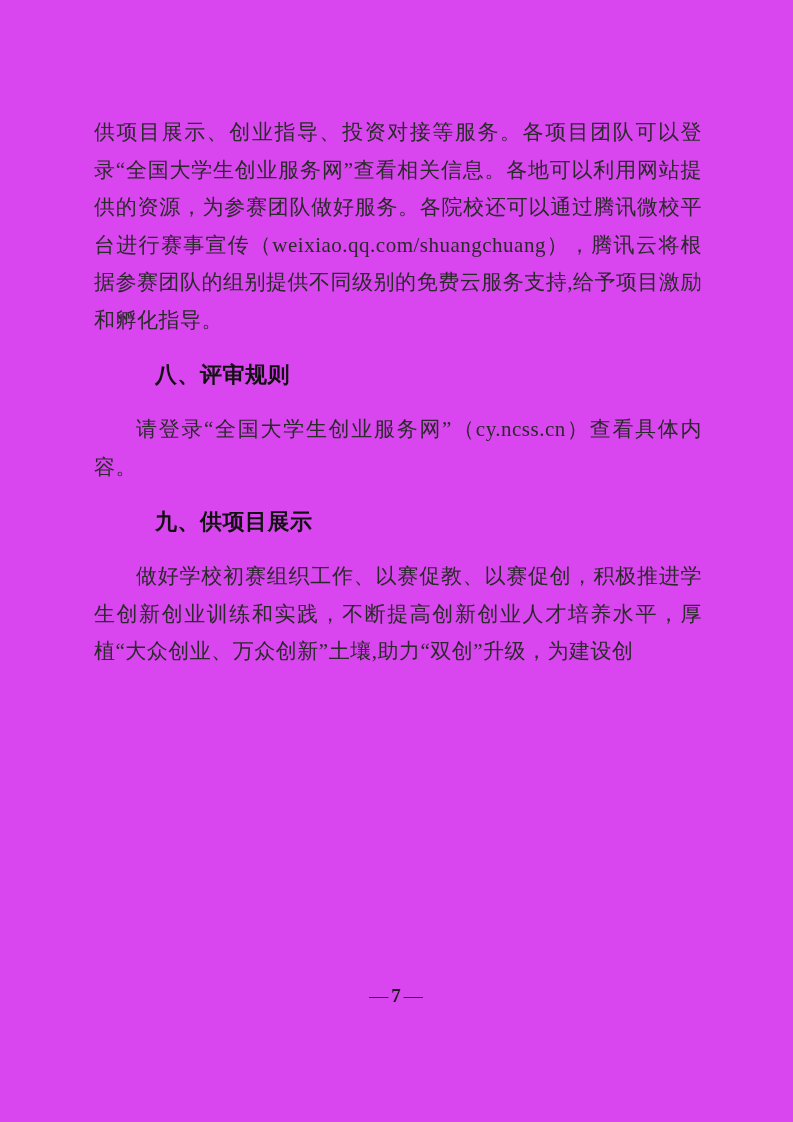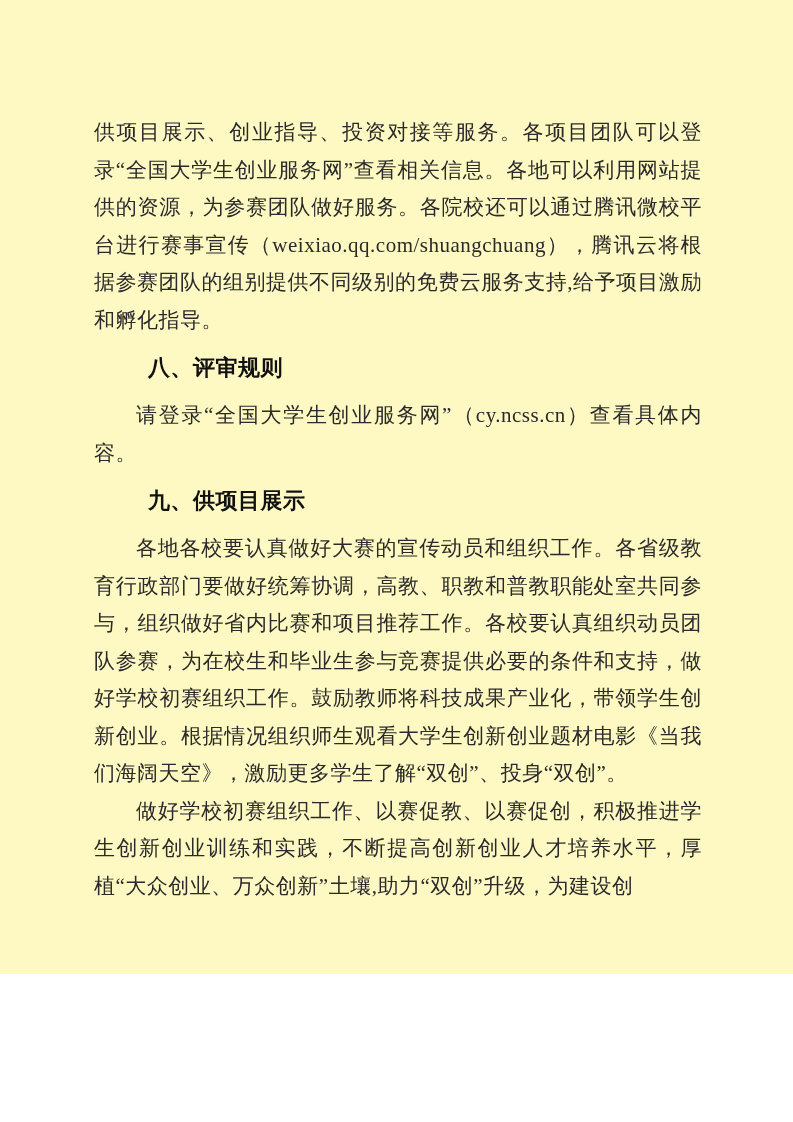--- a/index.html
+++ b/index.html
@@ -3,22 +3,22 @@
 <meta charset="utf-8">
 <style>
   html, body {
     margin: 0;
     padding: 0;
     background: #ffffff;
   }
   .page {
     position: relative;
     width: 793px;
-    height: 974px;
-    background: #fef9c3;
+    height: 1122px;
+    background: #d946ef;
     overflow: hidden;
     font-family: "Liberation Serif", serif;
     color: #2a2a2a;
   }
   .content {
     position: absolute;
     left: 94px;
     top: 114px;
     width: 608px;
   }
@@ -29,21 +29,21 @@
     letter-spacing: 0.5px;
     text-align: justify;
     text-justify: inter-ideograph;
     text-indent: 2em;
     font-weight: normal;
   }
   .para.continuation {
     text-indent: 0;
   }
   .heading {
-    margin: 10px;
+    margin: 17px;
     font-size: 22px;
     line-height: 38px;
     letter-spacing: 0.5px;
     text-indent: 2em;
     font-weight: bold;
     color: #111111;
     font-family: "Liberation Sans", sans-serif;
   }
   .page-footer {
     position: absolute;
@@ -69,21 +69,20 @@
 <div class="page">
   <div class="content">
 
     <p class="para continuation">供项目展示、创业指导、投资对接等服务。各项目团队可以登录“全国大学生创业服务网”查看相关信息。各地可以利用网站提供的资源，为参赛团队做好服务。各院校还可以通过腾讯微校平台进行赛事宣传（weixiao.qq.com/shuangchuang），腾讯云将根据参赛团队的组别提供不同级别的免费云服务支持,给予项目激励和孵化指导。</p>
 
     <h2 class="heading">八、评审规则</h2>
     <p class="para">请登录“全国大学生创业服务网”（cy.ncss.cn）查看具体内容。</p>
 
     <h2 class="heading">九、供项目展示</h2>
 
-    <p class="para">各地各校要认真做好大赛的宣传动员和组织工作。各省级教育行政部门要做好统筹协调，高教、职教和普教职能处室共同参与，组织做好省内比赛和项目推荐工作。各校要认真组织动员团队参赛，为在校生和毕业生参与竞赛提供必要的条件和支持，做好学校初赛组织工作。鼓励教师将科技成果产业化，带领学生创新创业。根据情况组织师生观看大学生创新创业题材电影《当我们海阔天空》，激励更多学生了解“双创”、投身“双创”。</p>
     <p class="para">做好学校初赛组织工作、以赛促教、以赛促创，积极推进学生创新创业训练和实践，不断提高创新创业人才培养水平，厚植“大众创业、万众创新”土壤,助力“双创”升级，为建设创</p>
 
   </div>
 
   <div class="page-footer">
     <span class="dash">—</span><span class="num">7</span><span class="dash">—</span>
   </div>
 </div>
 
 </body></html>

